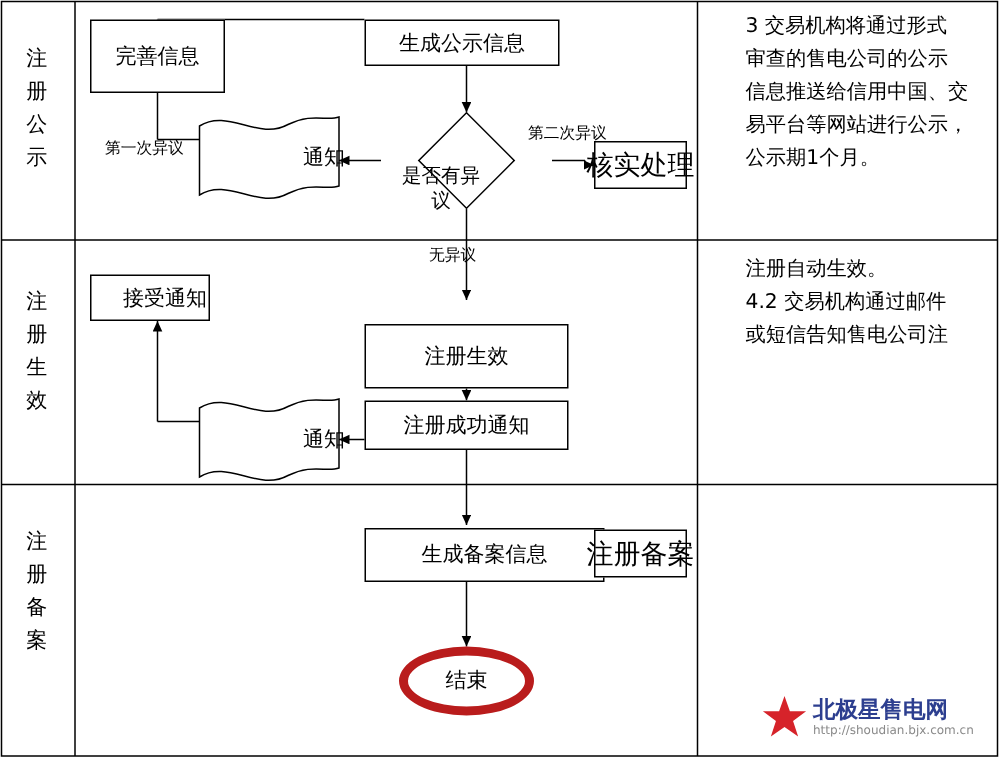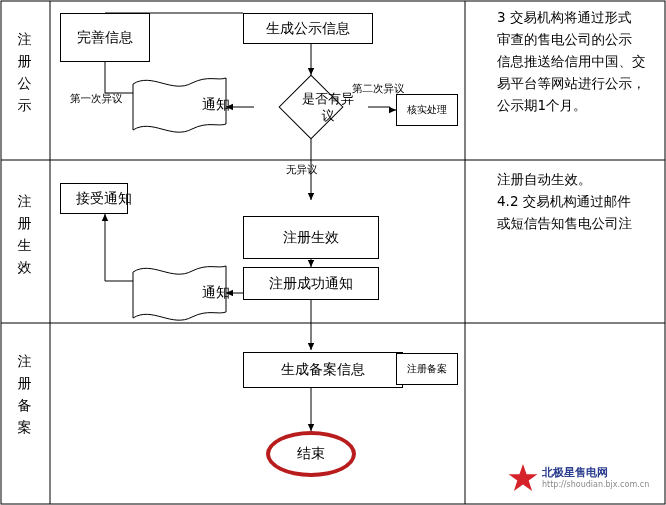--- a/index.html
+++ b/index.html
@@ -26,39 +26,40 @@
 
   
   .box{
     border:1px solid #000;
     background:#fff;
     display:flex;align-items:center;justify-content:center;
     font-size:14px;
     text-align:center;
     white-space:nowrap;
   }
-  .box.small{font-size:10px;}
+  .box.small{font-size:18px;}
 
   
   .diamond{
     border:1px solid #000;
     background:#fff;
     transform:rotate(45deg);
   }
   .diamond-text{
     position:absolute;
-    display:flex;align-items:center;justify-content:flex-end;
+    display:flex;align-items:center;justify-content:flex-start;
     font-size:13px;
     text-align:center;
     line-height:17px;
+    margin-top:19px;
   }
 
   
   .ellipse{
-    border:4px solid #b91c1c;
+    border:6px solid #b91c1c;
     border-radius:50%;
     background:#fff;
     display:flex;align-items:center;justify-content:center;
     font-size:14px;
   }
 
   
   .flag-text{
     position:absolute;
     font-size:14px;
@@ -85,21 +86,21 @@
   .logo{
     position:absolute;
     display:flex;
     align-items:center;
   }
   .logo-text{
     margin-left:4px;
     line-height:1.15;
   }
   .logo-main{
-    font-size:11px;
+    font-size:15px;
     font-weight:bold;
     color:#2c3e8f;
     letter-spacing:0px;
   }
   .logo-sub{
     font-size:8px;
     color:#8a8a8a;
   }
 </style>
 </head>
@@ -191,21 +192,21 @@
     <path d="M3,12 C22,0 42,22 62,11 C78,3 88,9 96,6 L96,52 C88,55 78,49 62,57 C42,68 22,46 3,58 Z" fill="#ffffff" stroke="#000000" stroke-width="1"></path>
   </svg>
   <div class="abs" style="left:130px;top:96px;width:100px;">
     <div class="flag-text">通知</div>
   </div>
 
   <div class="abs edge-label" style="left:70px;top:92px;">第一次异议</div>
   <div class="abs edge-label" style="left:352px;top:82px;">第二次异议</div>
   <div class="abs edge-label" style="left:286px;top:163px;">无异议</div>
 
-  <div class="abs box" style="left:60px;top:183px;width:68px;height:31px;padding-left:20px;">接受通知</div>
+  <div class="abs box" style="left:60px;top:183px;width:80px;height:31px;padding-left:20px;">接受通知</div>
 
   <div class="abs box" style="left:243px;top:216px;width:136px;height:43px;">注册生效</div>
 
   <div class="abs box" style="left:243px;top:267px;width:136px;height:33px;">注册成功通知</div>
 
   <svg class="abs" style="left:130px;top:260px;" width="100" height="68">
     <path d="M3,12 C22,0 42,22 62,11 C78,3 88,9 96,6 L96,52 C88,55 78,49 62,57 C42,68 22,46 3,58 Z" fill="#ffffff" stroke="#000000" stroke-width="1"></path>
   </svg>
   <div class="abs" style="left:130px;top:284px;width:100px;">
     <div class="flag-text">通知</div>

